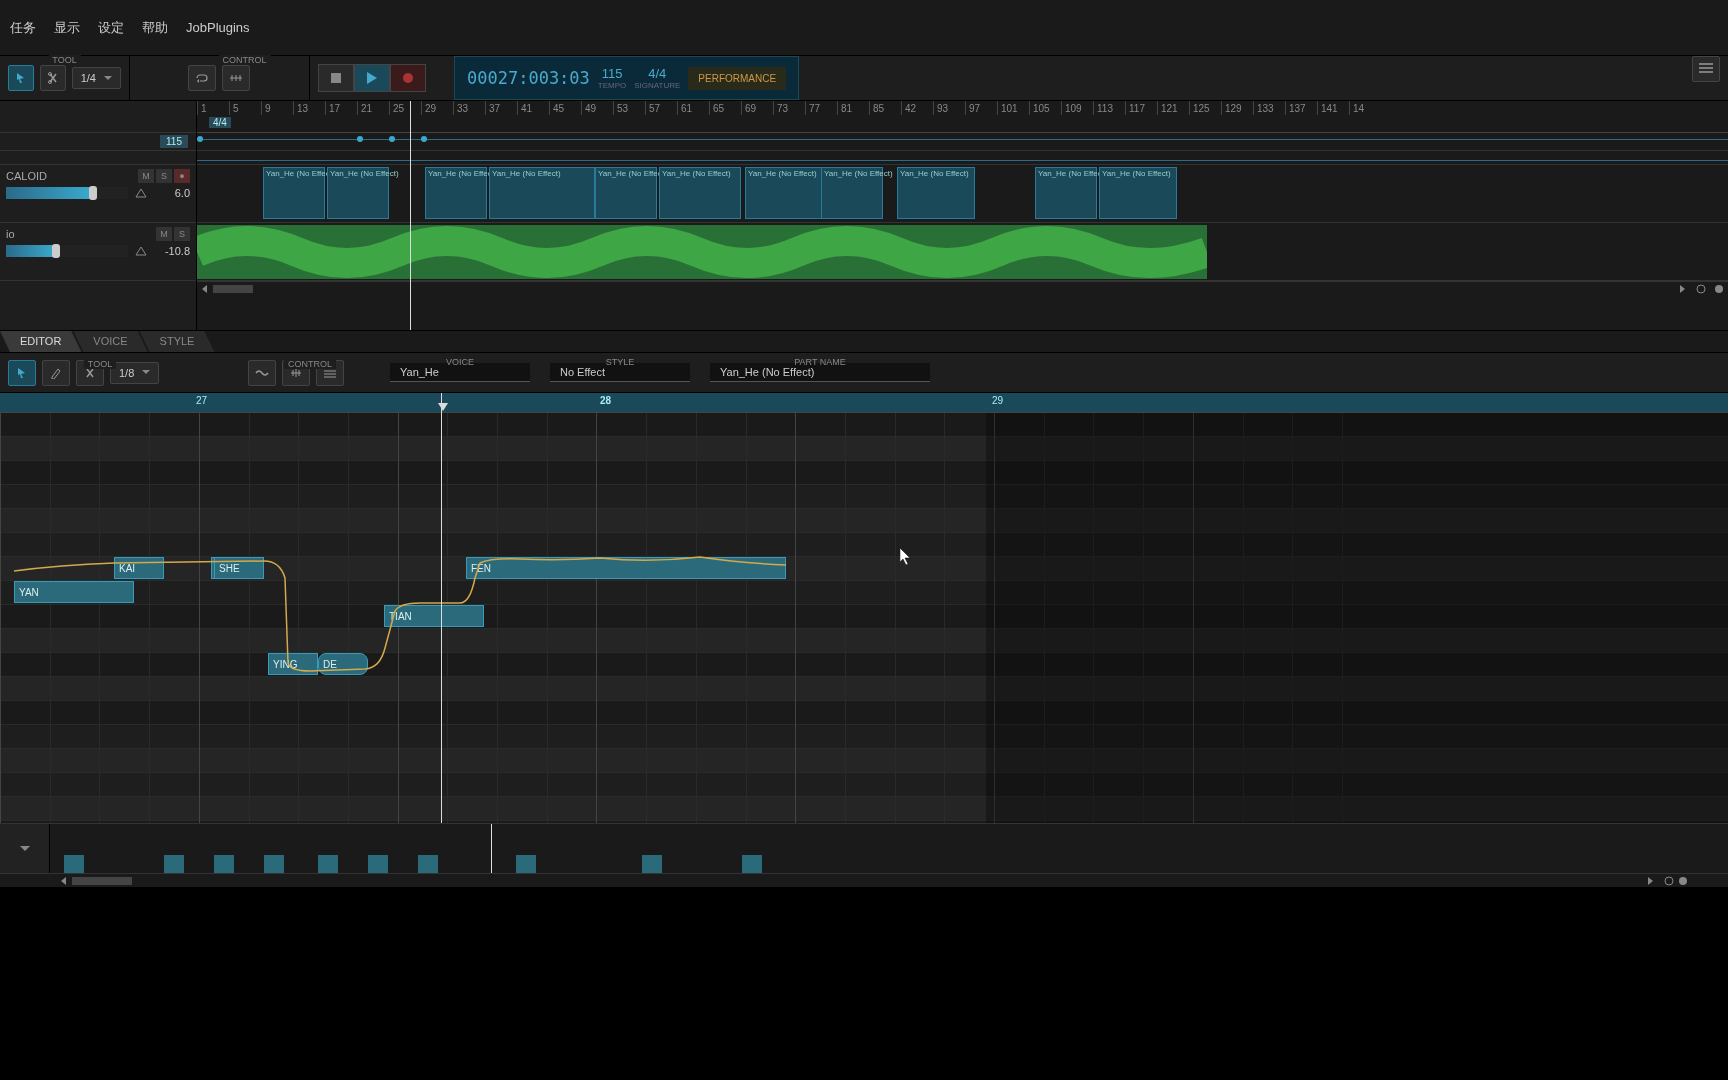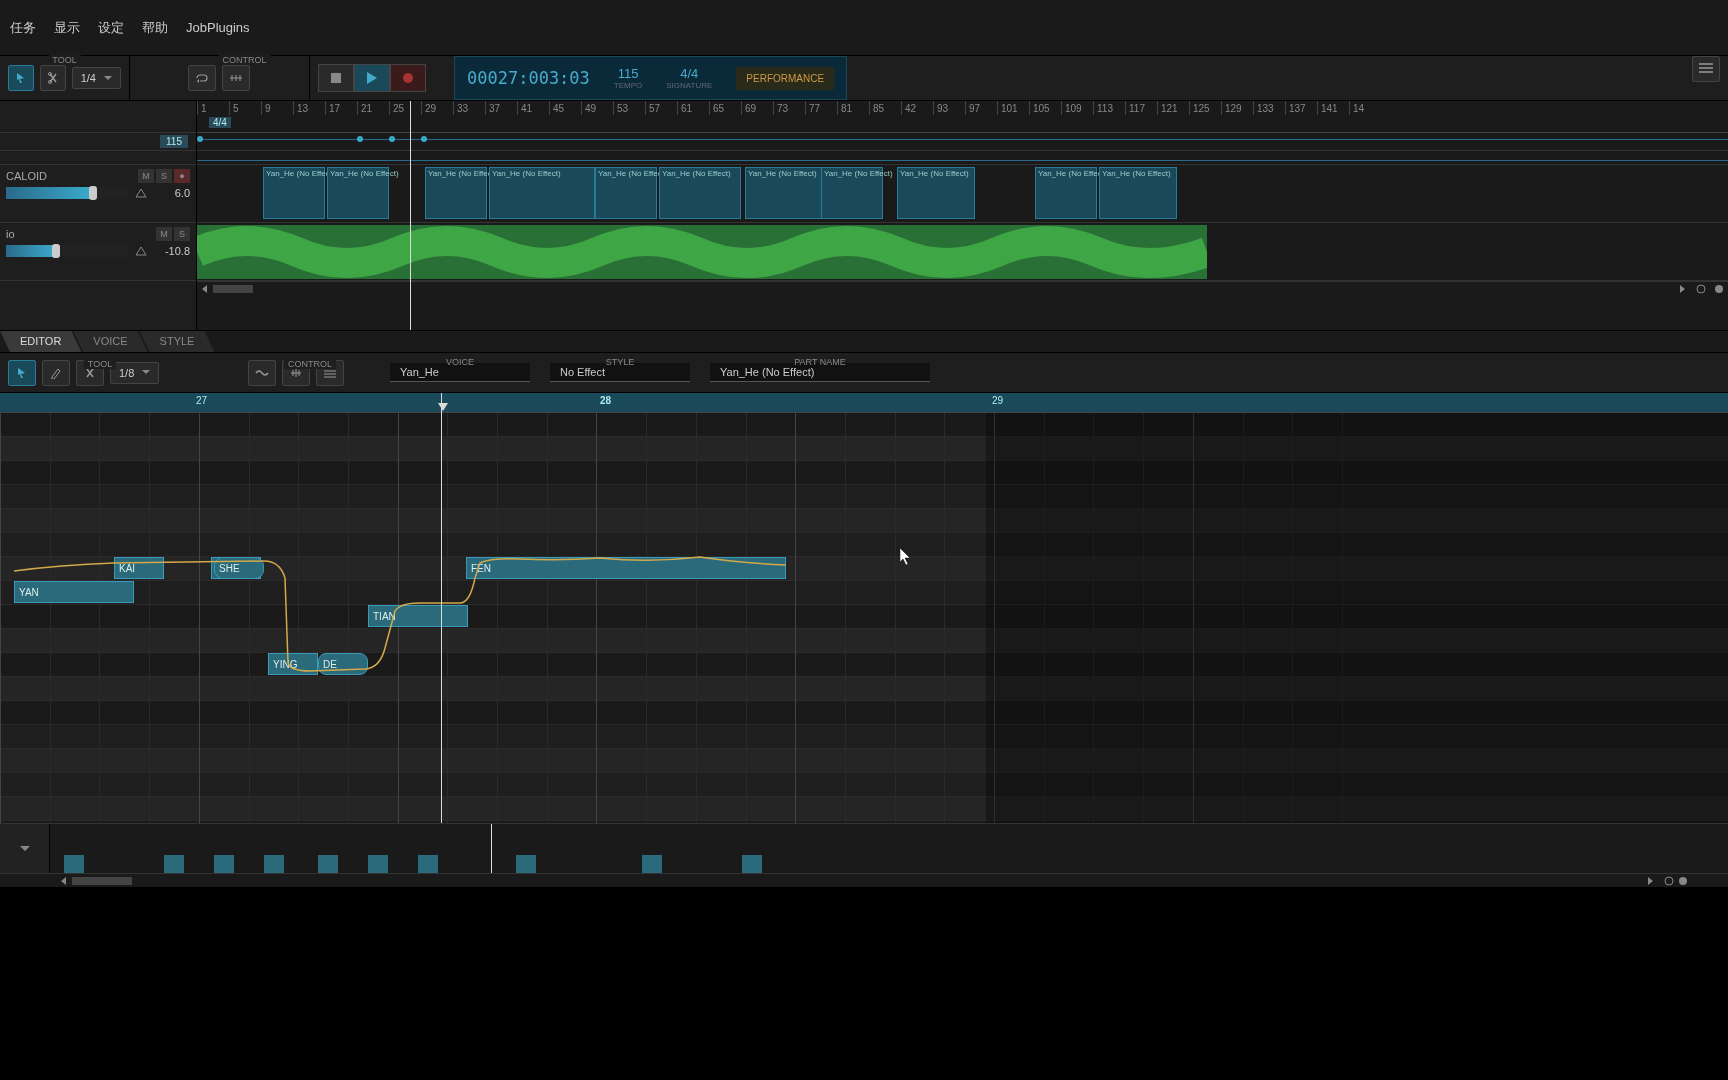--- a/index.html
+++ b/index.html
@@ -12,21 +12,21 @@
 
 .top-section { display: flex; background: #1e1e1e; height: 45px; border-bottom: 1px solid #000; }
 .tool-group { position: relative; border-right: 1px solid #000; display: flex; align-items: center; padding: 0 8px; gap: 6px; }
 .group-label { position: absolute; top: -1px; left: 50%; transform: translateX(-50%); font-size: 9px; color: #888; background: #1e1e1e; padding: 0 4px; }
 .icon-btn { width: 28px; height: 26px; background: #2a2a2a; border: 1px solid #444; display: flex; align-items: center; justify-content: center; cursor: pointer; border-radius: 2px; }
 .icon-btn.active { background: #1a4a5a; border-color: #2a7a9a; }
 .dropdown { background: #2a2a2a; border: 1px solid #444; padding: 4px 8px; color: #ccc; display: flex; align-items: center; gap: 8px; cursor: pointer; border-radius: 2px; }
 .transport-btn { width: 36px; height: 28px; background: #2a2a2a; border: 1px solid #444; display: flex; align-items: center; justify-content: center; cursor: pointer; }
 .transport-btn.play { background: #1a4a5a; }
 .transport-btn.rec { background: #3a1a1a; }
-.time-display { background: #0a2a3a; border: 1px solid #1a4a5a; padding: 4px 12px; display: flex; align-items: center; gap: 24px; margin-left: 20px; }
+.time-display { background: #0a2a3a; border: 1px solid #1a4a5a; padding: 4px 12px; display: flex; align-items: center; gap: 8px; margin-left: 20px; }
 .time-main { color: #4aaacc; font-size: 17px; font-family: monospace; }
 .time-sub { display: flex; flex-direction: column; align-items: center; }
 .time-sub-val { color: #4aaacc; font-size: 13px; }
 .time-sub-lbl { color: #667; font-size: 8px; }
 .perf-tab { background: #2a2a1a; color: #cc9944; padding: 6px 10px; font-size: 10px; }
 
 
 .arrange { display: flex; height: 230px; background: #1a1a1a; border-bottom: 1px solid #000; }
 .track-headers { width: 197px; background: #1e1e1e; border-right: 1px solid #000; }
 .ruler-row { height: 32px; border-bottom: 1px solid #333; display: flex; align-items: center; justify-content: flex-end; padding-right: 8px; }
@@ -464,24 +464,24 @@
         <div class="gcol" style="left: 1043.7px;"></div>
         <div class="gcol" style="left: 1093.4px;"></div>
         <div class="gcol" style="left: 1143.1px;"></div>
         <div class="gcol strong" style="left: 1192.8px;"></div>
         <div class="gcol" style="left: 1242.5px;"></div>
         <div class="gcol" style="left: 1292.2px;"></div>
         <div class="gcol" style="left: 1341.9px;"></div>
         <div class="note" style="left: 14px; width: 120px; top: 168px;">YAN</div>
         <div class="note" style="left: 114px; width: 50px; top: 144px;">KAI</div>
         <div class="note" style="left: 164px; width: 50px; top: 144px; margin-left: 47px;">QI</div>
-        <div class="note" style="left: 214px; width: 50px; top: 144px; border-radius: 9px;">SHE</div>
+        <div class="note" style="left: 214px; width: 50px; top: 144px;">SHE</div>
         <div class="note" style="left: 268px; width: 50px; top: 240px;">YING</div>
         <div class="note" style="left: 318px; width: 50px; top: 240px; border-radius: 8px;">DE</div>
-        <div class="note" style="left: 368px; width: 100px; top: 192px; text-align: center;">TIAN</div>
+        <div class="note" style="left: 384px; width: 100px; top: 192px; text-align: center;">TIAN</div>
         <div class="note" style="left: 466px; width: 320px; top: 144px;">FEN</div>
       </div>
     <div class="roll-darken" style="left:986px;right:0"></div>
     <div class="playhead-roll" style="left:441px"></div>
     <svg class="pitch-curve" style="top:20px;left:0" width="1000" height="400">
       <path d="M14 158 Q60 152 114 150 L264 148 Q280 148 285 165 L288 250 Q290 258 310 258 L365 256 Q380 255 385 235 L395 198 Q400 190 420 190 L460 190 Q470 190 475 165 L480 150 Q490 145 520 146 Q560 148 600 145 Q650 150 700 144 Q740 150 786 152" fill="none" stroke="#d4a94a" stroke-width="1.5"></path>
     </svg>
     <div class="cursor-arrow" style="left:900px;top:155px">
       <svg width="12" height="18">
           <path d="M0 0 L0 14 L3 11 L6 17 L8 16 L5 10 L10 10 Z" fill="#fff" stroke="#000" stroke-width="0.5"></path>

